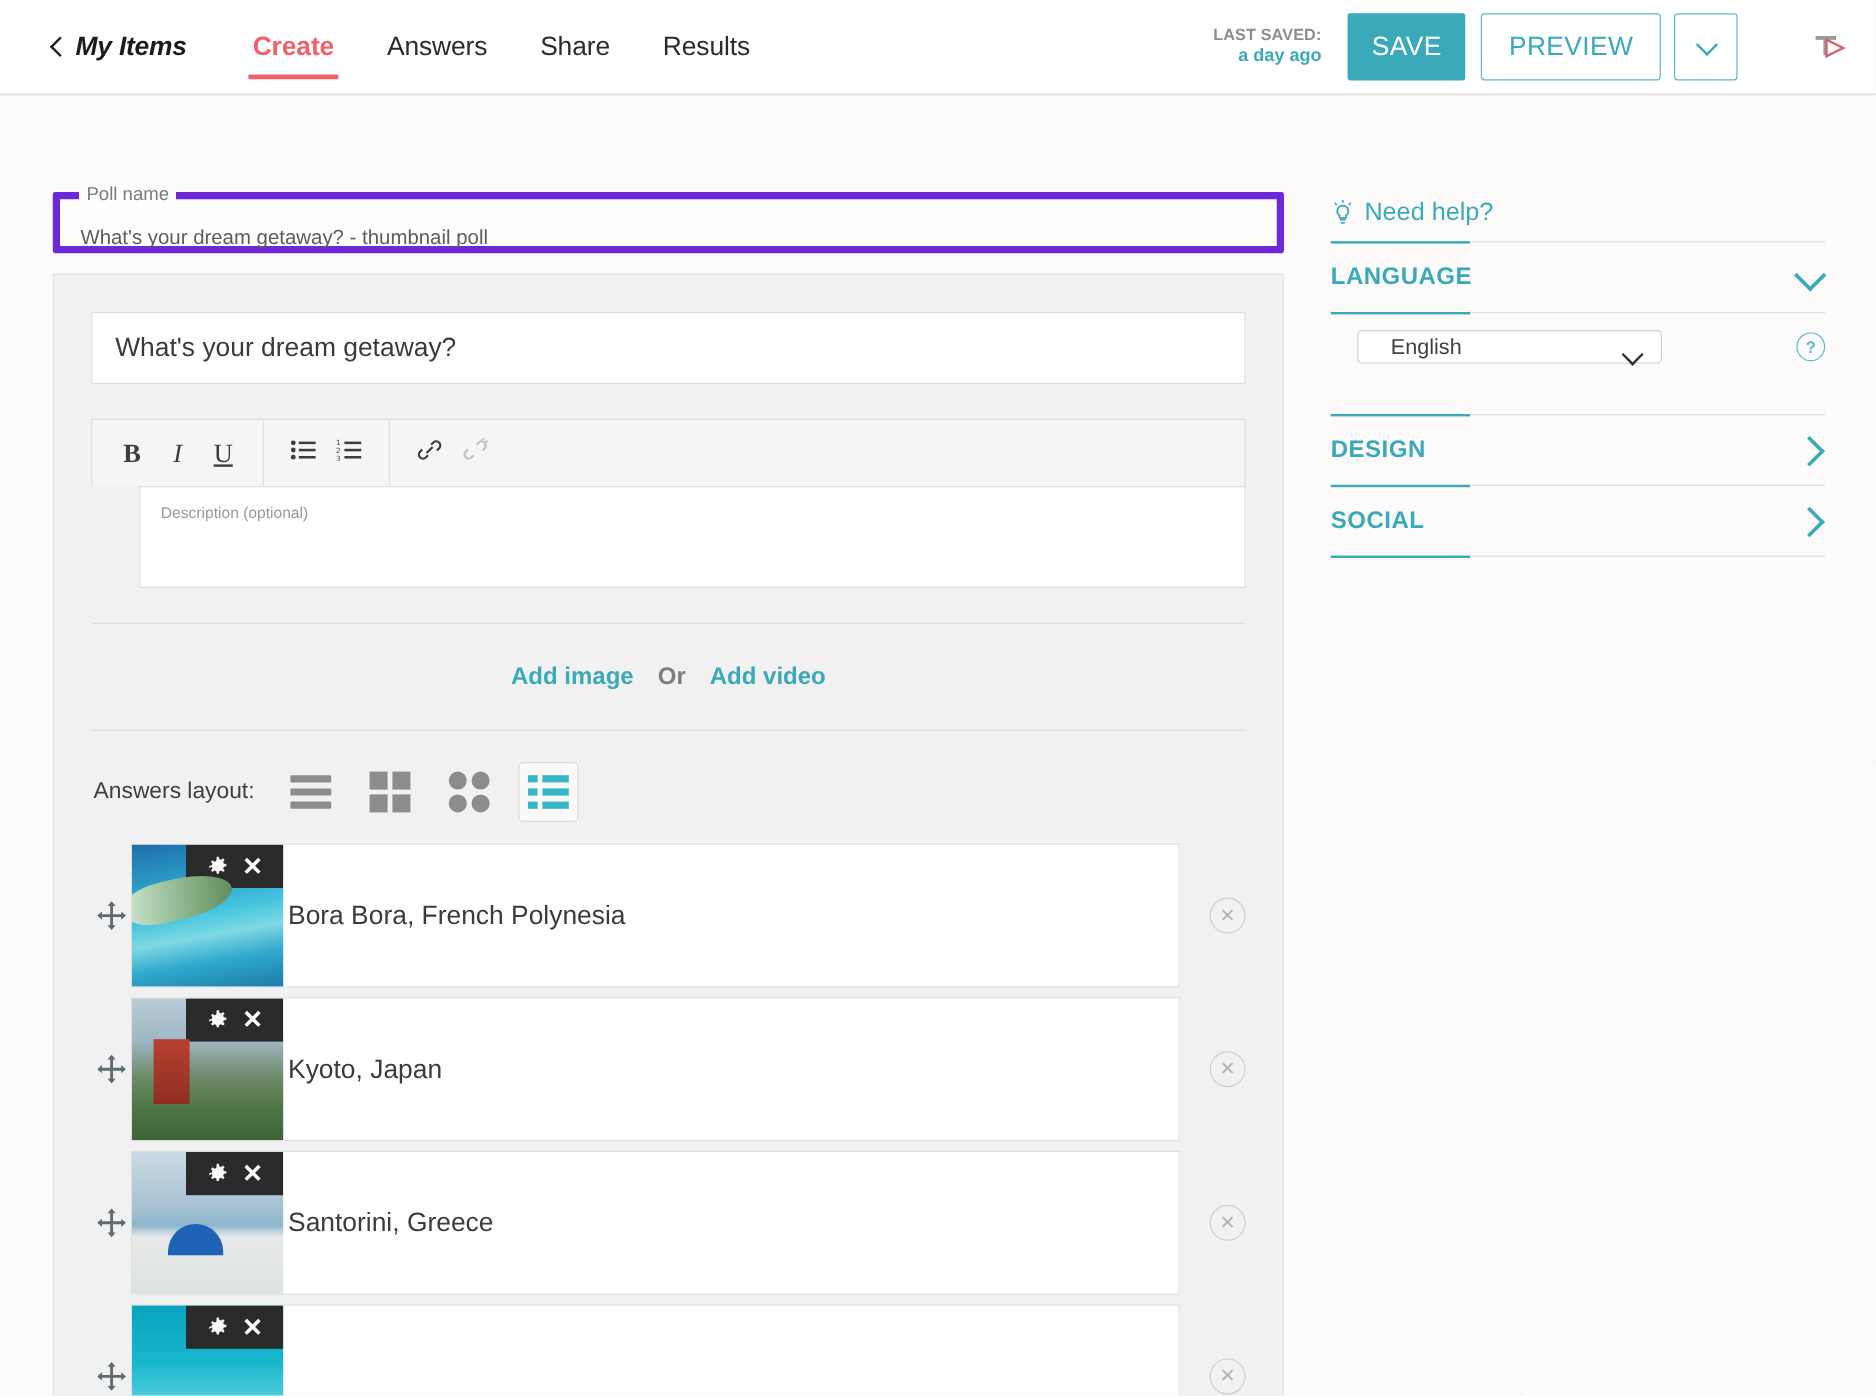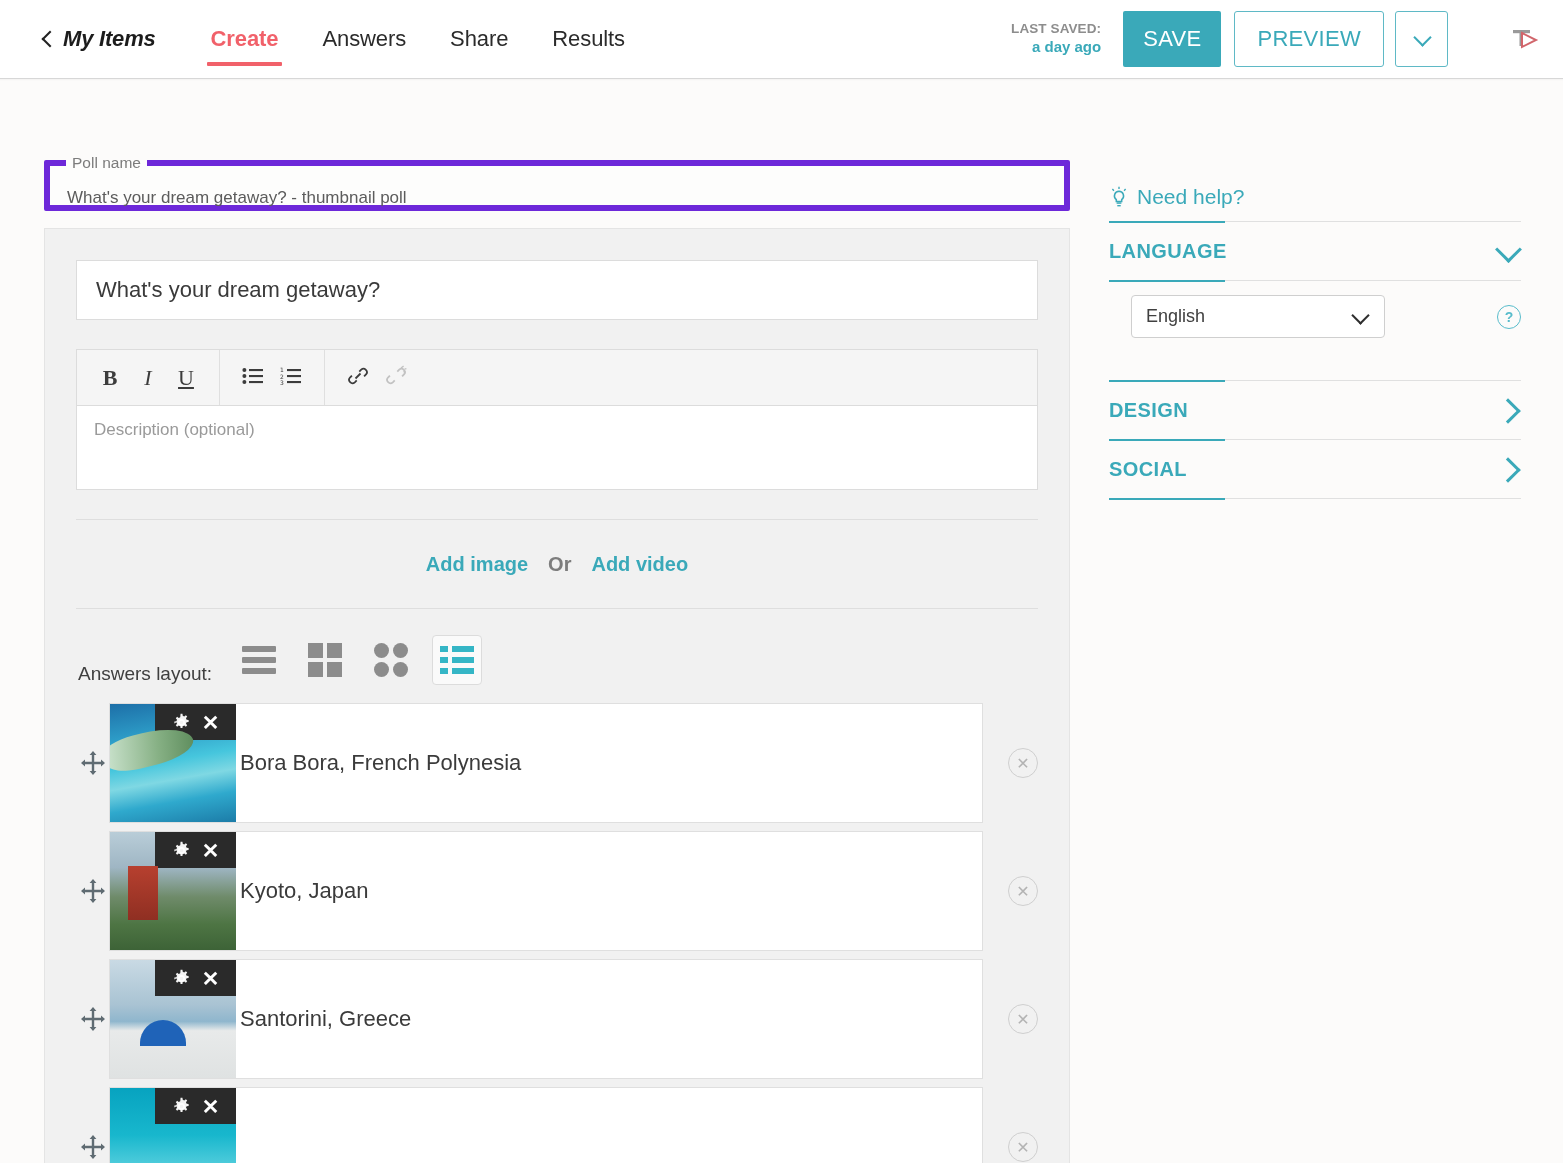--- a/index.html
+++ b/index.html
@@ -140,36 +140,36 @@
     cursor:pointer; color:#3c3c3c;
   }
   .tb-btn.disabled { color:#c2c2c2; cursor:default; }
   .tb-b { font-weight:bold; font-size:22px; font-family:"Liberation Serif", serif; }
   .tb-i { font-style:italic; font-size:22px; font-family:"Liberation Serif", serif; }
   .tb-u { text-decoration:underline; font-size:22px; font-family:"Liberation Serif", serif; }
 
   .desc-area {
     background:#fff; border:1px solid #dcdcdc;
     height:85px; padding:14px 17px;
-    font-size:17px; color:#9a9a9a;
+    font-size:13px; color:#9a9a9a;margin-left:40px;
   }
 
   .hr-soft { height:1px; background:#dedede; margin:29px 0 0 0; }
 
   .media-row {
     display:flex; align-items:center; justify-content:center;
     gap:20px; height:88px;
     font-size:20px; font-weight:bold;
   }
   .media-link { color:#3aa9b9; cursor:pointer; }
   .media-or { color:#7d7d7d; }
 
   
   .layout-row {
-    display:flex; align-items:flex-end; gap:16px;
+    display:flex; align-items:center; gap:16px;
     padding:26px 0 18px 2px;
   }
   #layout-label { font-size:19px; color:#3f3f3f; margin-right:6px;}
   .lay-btn {
     width:50px; height:50px; display:flex; align-items:center; justify-content:center;
     cursor:pointer; border:1px solid transparent; border-radius:4px;
   }
   .lay-btn.active { border-color:#dcdcdc; background:#fafafa; }
 
   .bars { width:34px; }
@@ -216,21 +216,21 @@
     transform:rotate(-14deg); border-radius:40% 60% 50% 40%; }
   .t-kyoto { background:linear-gradient(180deg,#b9cdd8 0%,#9fb6c4 30%,#6f8b6a 55%,#4e7544 78%,#3d6337 100%); }
   .t-kyoto:after{ content:""; position:absolute; left:18px; top:34px; width:30px; height:54px;
     background:linear-gradient(180deg,#b7402f,#8f2f22); }
   .t-santo { background:linear-gradient(180deg,#c9dae4 0%,#a9c3d3 38%,#8fb6cd 52%,#e8eaea 60%,#dfe2e2 100%); }
   .t-santo:after{ content:""; position:absolute; left:30px; top:60px; width:46px; height:26px;
     background:#1f63b8; border-radius:46px 46px 0 0; }
   .t-tropic { background:linear-gradient(180deg,#07a3c0 0%,#18b7cd 40%,#5ad0de 70%,#9ee3e9 100%); }
 
   
-  #right-col { position:absolute; left:1109px; top:86px; width:412px;margin-top:20px; }
+  #right-col { position:absolute; left:1109px; top:86px; width:412px; }
   .need-help {
     display:flex; align-items:center; gap:8px;
     font-size:21px; color:#3aa9b9; cursor:pointer; padding-bottom:12px;
   }
   .bulb-icon { width:20px; height:22px; }
 
   .sec {
     position:relative;
     border-top:1px solid #e0e0e0;
   }
@@ -248,23 +248,23 @@
     border-right:3.2px solid #3aa9b9; border-bottom:3.2px solid #3aa9b9;
     transform:rotate(45deg);
   }
   .chev-lg.right:before{
     content:""; position:absolute; left:4px; top:5px; width:15px; height:15px;
     border-right:3.2px solid #3aa9b9; border-top:3.2px solid #3aa9b9;
     transform:rotate(45deg);
   }
   .sec-body { padding:14px 0 20px 0; display:flex; align-items:center; }
   .lang-select {
-    position:relative; width:254px; height:43px;
+    position:relative; width:254px; height:28px;
     border:1px solid #cfcfcf; border-radius:4px; background:#fff;
-    display:flex; align-items:center; padding:0 14px;
+    display:flex; align-items:center; padding:0 27px;
     font-size:18px; color:#404040; margin-left:22px; cursor:pointer;
   }
   .lang-select .chev-down-dk {
     position:absolute; right:16px; top:13px; width:15px; height:15px;
   }
   .lang-select .chev-down-dk:before{
     content:""; position:absolute; left:1px; top:0; width:11px; height:11px;
     border-right:2.6px solid #2e2e2e; border-bottom:2.6px solid #2e2e2e;
     transform:rotate(45deg);
   }

